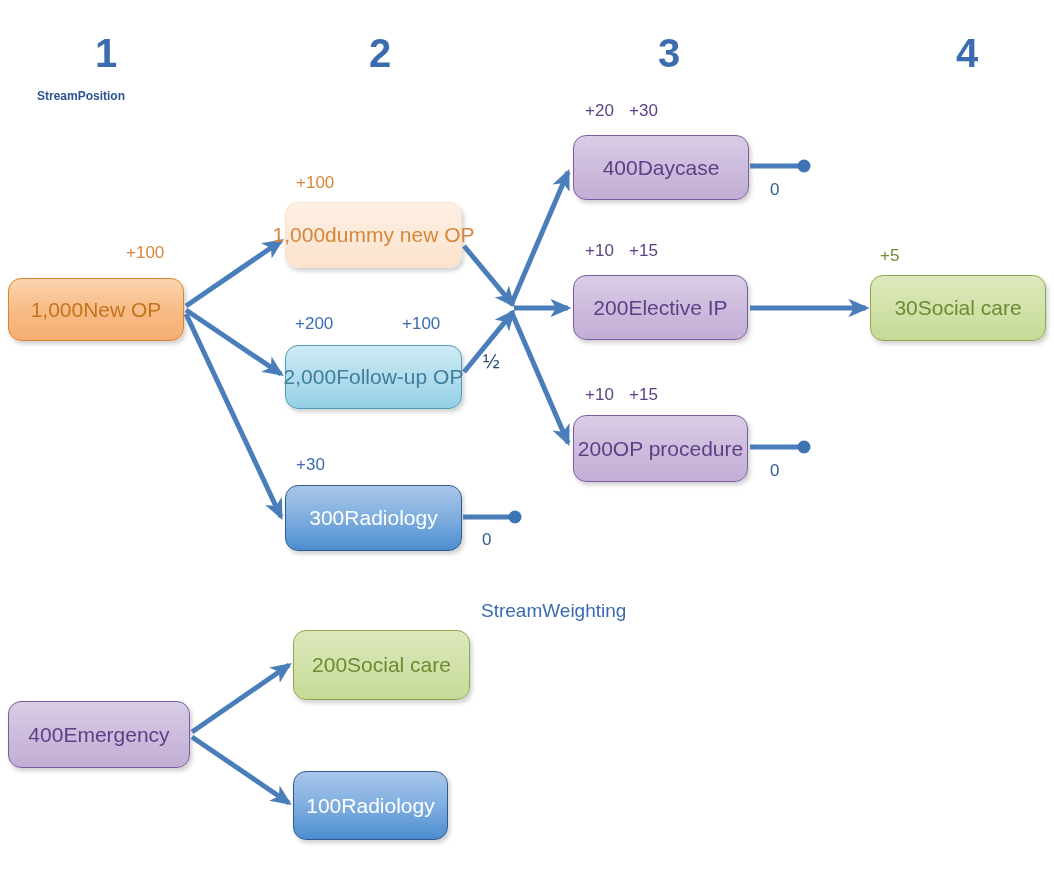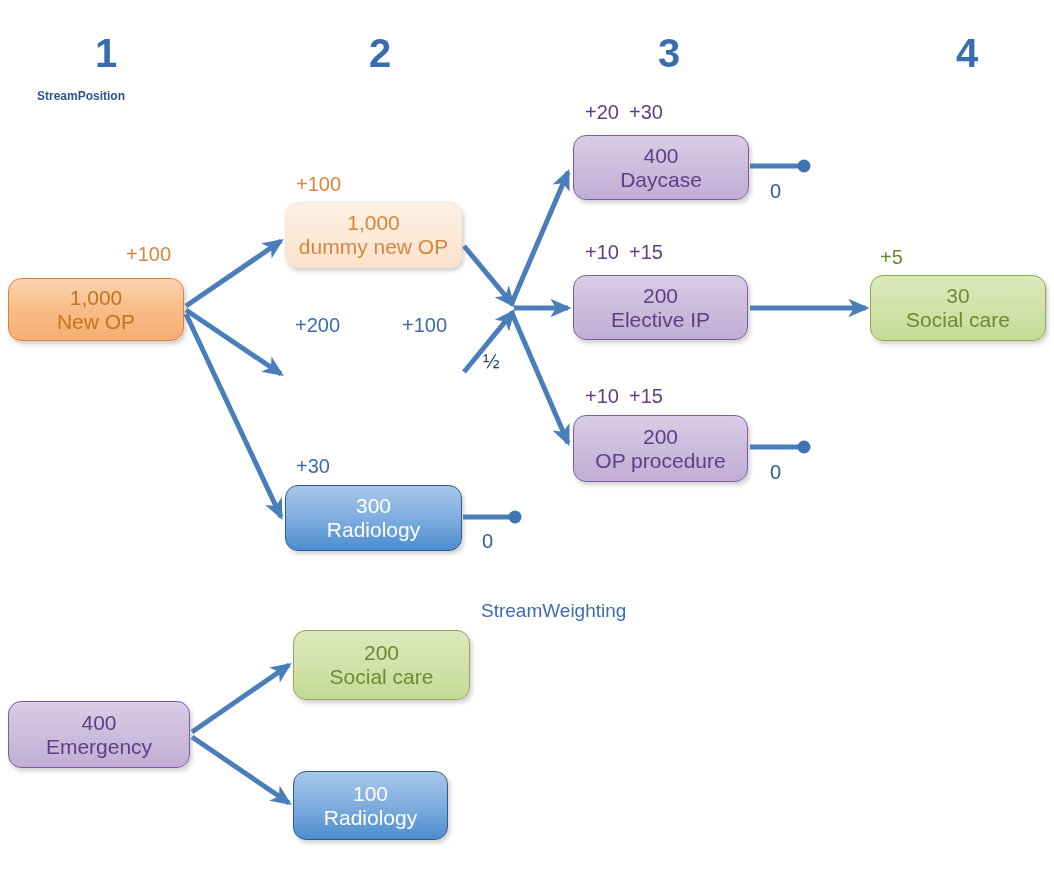--- a/index.html
+++ b/index.html
@@ -45,21 +45,21 @@
     white-space: nowrap;
   }
 
   
   .node {
     position: absolute;
     border-radius: 13px;
     border-width: 1.5px;
     border-style: solid;
     display: flex;
-    flex-direction: column;
+    flex-direction: row;
     align-items: center;
     justify-content: center;
     box-shadow: 2px 3px 4px rgba(120,120,120,0.35);
     z-index: 3;
   }
   .node .l1, .node .l2 {
     line-height: 1.14;
     white-space: nowrap;
     font-size: 21px;
   }
@@ -97,21 +97,21 @@
   
   .n-green {
     background: linear-gradient(to bottom, #DCE8BC 0%, #D2E2AA 50%, #C6DA96 100%);
     border-color: #8FA74E;
     color: #6E8A32;
   }
 
   
   .elabel {
     position: absolute;
-    font-size: 20px;
+    font-size: 17px;
     white-space: nowrap;
     z-index: 4;
   }
   .lab-orange { color: #D9853A; }
   .lab-blue   { color: #3B6CB0; }
   .lab-purple { color: #5E3F85; }
   .lab-green  { color: #6E8A32; }
   .lab-darkblue { color: #2F5C93; }
   .lab-frac { color: #26456E; font-size: 20px; }
 </style>
@@ -171,20 +171,24 @@
     <div class="l2">New OP</div>
   </div>
   <div class="elabel lab-orange" style="left:126px; top:243px;">+100</div>
 
   <div class="node n-orange-pale" style="left:285px; top:202px; width:177px; height:66px;">
     <div class="l1">1,000</div>
     <div class="l2">dummy new OP</div>
   </div>
   <div class="elabel lab-orange" style="left:296px; top:173px;">+100</div>
 
+  <div class="node n-cyan" style="left:285px; top:345px; width:177px; height:64px;">
+    <div class="l1">2,000</div>
+    <div class="l2">Follow-up OP</div>
+  </div>
   <div class="elabel lab-blue" style="left:295px; top:314px;">+200</div>
   <div class="elabel lab-blue" style="left:402px; top:314px;">+100</div>
   <div class="elabel lab-frac" style="left:483px; top:350px;">½</div>
 
   <div class="node n-blue" style="left:285px; top:485px; width:177px; height:66px;">
     <div class="l1">300</div>
     <div class="l2">Radiology</div>
   </div>
   <div class="elabel lab-blue" style="left:296px; top:455px;">+30</div>
   <div class="elabel lab-darkblue" style="left:482px; top:530px;">0</div>

